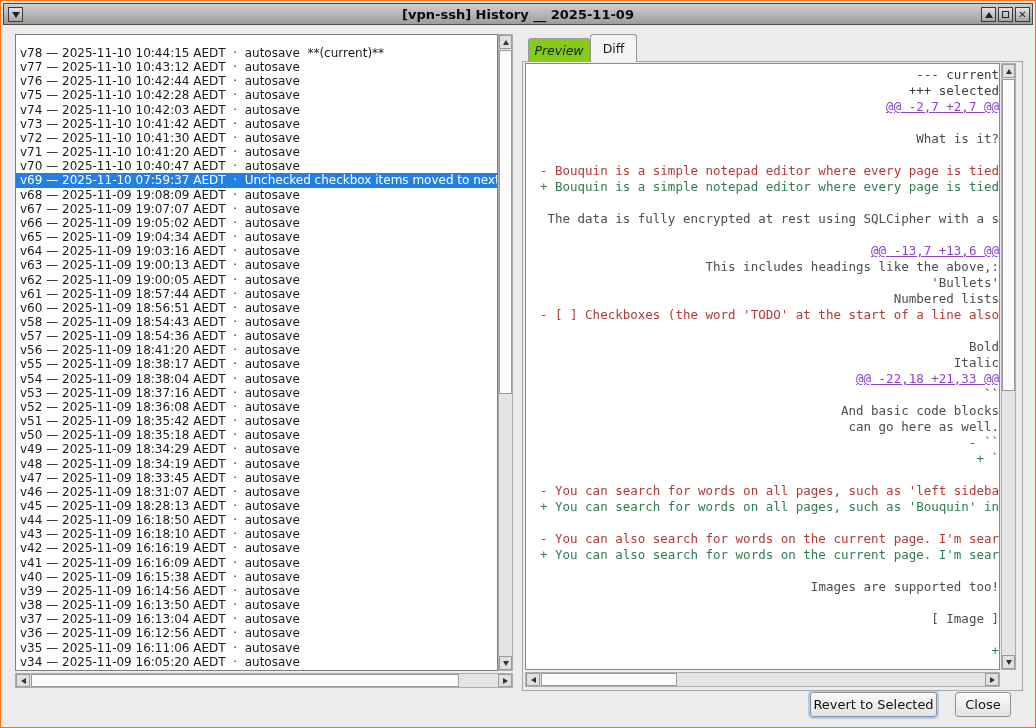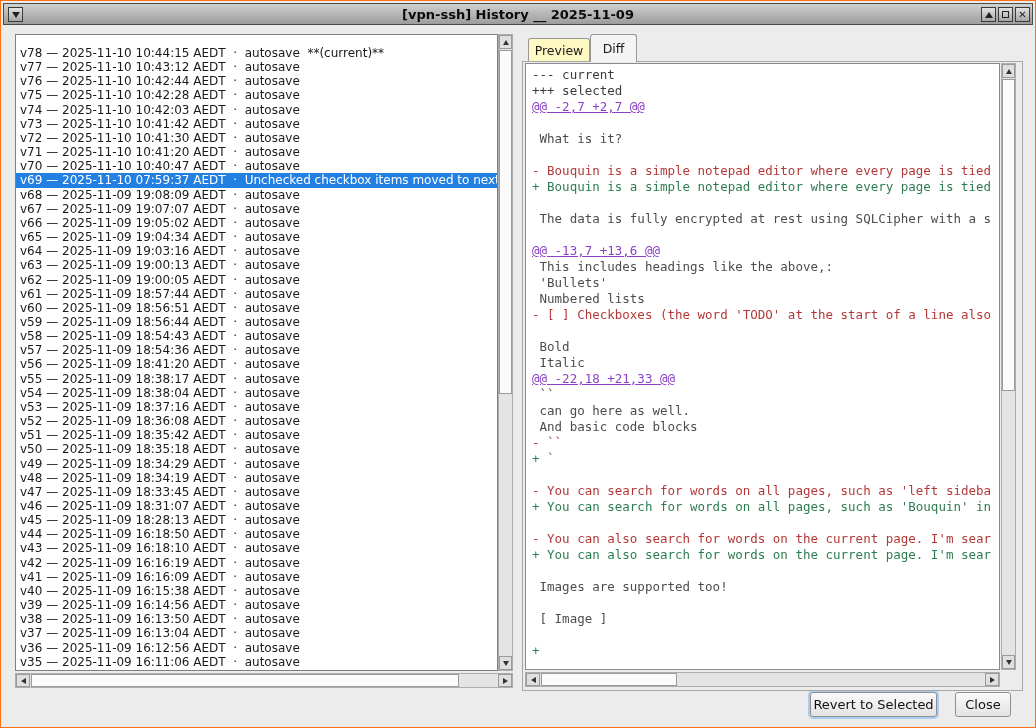--- a/index.html
+++ b/index.html
@@ -50,31 +50,31 @@
   .t-up{width:0;height:0;border-left:3.5px solid transparent;border-right:3.5px solid transparent;border-bottom:5px solid #333;}
   .t-dn{width:0;height:0;border-left:3.5px solid transparent;border-right:3.5px solid transparent;border-top:5px solid #333;}
   .t-lf{width:0;height:0;border-top:3.5px solid transparent;border-bottom:3.5px solid transparent;border-right:5px solid #333;}
   .t-rt{width:0;height:0;border-top:3.5px solid transparent;border-bottom:3.5px solid transparent;border-left:5px solid #333;}
   
   .tab{
     position:absolute;border:1px solid #989898;border-bottom:none;
     border-radius:3px 3px 0 0;font-size:12.5px;color:#1b1b1b;
     display:flex;align-items:center;justify-content:center;
   }
-  .tab-preview{left:527px;top:37px;width:62px;height:24px;background:#fef9c3;}
+  .tab-preview{left:527px;top:37px;width:62px;height:24px;background:#84cc16;font-style:italic;}
   .tab-diff{left:589px;top:33px;width:47px;height:28px;background:#f4f4f4;z-index:3;}
   .pane{
     position:absolute;left:521px;top:60px;width:501px;height:630px;
     background:#ececec;border:1px solid #a6a6a6;z-index:1;
   }
   .difftext{
     position:absolute;left:524px;top:62px;width:475px;height:607px;
     background:#fff;border:1px solid #8a8a8a;overflow:hidden;
     font-family:"DejaVu Sans Mono","Liberation Mono",monospace;
-    font-size:12.5px;line-height:16px;padding:3px 0 0 6px;z-index:2;
+    font-size:12.5px;line-height:16px;padding:3px 0 0 6px;z-index:2;text-align:right;
   }
   .dl{white-space:pre;height:16px;color:#4d4d4d;}
   .dl.meta{color:#3c3c3c;}
   .dl.hunk{color:var(--hunk,#8b42c8);text-decoration:underline;}
   .dl.del{color:var(--del,#b33939);}
   .dl.add{color:var(--add,#2e7d52);}
   
   .btn{
     position:absolute;height:25px;border:1px solid #8f8f8f;border-radius:3px;
     background:linear-gradient(#fafafa,#e3e3e3);
@@ -118,21 +118,20 @@
       <div class="row selected">v69 — 2025-11-10 07:59:37 AEDT  ·  Unchecked checkbox items moved to next</div>
       <div class="row">v68 — 2025-11-09 19:08:09 AEDT  ·  autosave</div>
       <div class="row">v67 — 2025-11-09 19:07:07 AEDT  ·  autosave</div>
       <div class="row">v66 — 2025-11-09 19:05:02 AEDT  ·  autosave</div>
       <div class="row">v65 — 2025-11-09 19:04:34 AEDT  ·  autosave</div>
       <div class="row">v64 — 2025-11-09 19:03:16 AEDT  ·  autosave</div>
       <div class="row">v63 — 2025-11-09 19:00:13 AEDT  ·  autosave</div>
       <div class="row">v62 — 2025-11-09 19:00:05 AEDT  ·  autosave</div>
       <div class="row">v61 — 2025-11-09 18:57:44 AEDT  ·  autosave</div>
       <div class="row">v60 — 2025-11-09 18:56:51 AEDT  ·  autosave</div>
-      <div class="row">v59 — 2025-11-09 18:56:44 AEDT  ·  autosave</div>
       <div class="row">v58 — 2025-11-09 18:54:43 AEDT  ·  autosave</div>
       <div class="row">v57 — 2025-11-09 18:54:36 AEDT  ·  autosave</div>
       <div class="row">v56 — 2025-11-09 18:41:20 AEDT  ·  autosave</div>
       <div class="row">v55 — 2025-11-09 18:38:17 AEDT  ·  autosave</div>
       <div class="row">v54 — 2025-11-09 18:38:04 AEDT  ·  autosave</div>
       <div class="row">v53 — 2025-11-09 18:37:16 AEDT  ·  autosave</div>
       <div class="row">v52 — 2025-11-09 18:36:08 AEDT  ·  autosave</div>
       <div class="row">v51 — 2025-11-09 18:35:42 AEDT  ·  autosave</div>
       <div class="row">v50 — 2025-11-09 18:35:18 AEDT  ·  autosave</div>
       <div class="row">v49 — 2025-11-09 18:34:29 AEDT  ·  autosave</div>
@@ -192,22 +191,22 @@
       <div class="dl hunk">@@ -13,7 +13,6 @@</div>
       <div class="dl ctx"> This includes headings like the above,:</div>
       <div class="dl ctx"> 'Bullets'</div>
       <div class="dl ctx"> Numbered lists</div>
       <div class="dl del">- [ ] Checkboxes (the word 'TODO' at the start of a line also</div>
       <div class="dl ctx">&nbsp;</div>
       <div class="dl ctx"> Bold</div>
       <div class="dl ctx"> Italic</div>
       <div class="dl hunk">@@ -22,18 +21,33 @@</div>
       <div class="dl ctx"> ``</div>
+      <div class="dl ctx"> And basic code blocks</div>
       <div class="dl ctx"> can go here as well.</div>
-      <div class="dl ctx"> And basic code blocks</div>
       <div class="dl del">- ``</div>
       <div class="dl add">+ `</div>
       <div class="dl ctx">&nbsp;</div>
       <div class="dl del">- You can search for words on all pages, such as 'left sideba</div>
       <div class="dl add">+ You can search for words on all pages, such as 'Bouquin' in</div>
       <div class="dl ctx">&nbsp;</div>
       <div class="dl del">- You can also search for words on the current page. I'm sear</div>
       <div class="dl add">+ You can also search for words on the current page. I'm sear</div>
       <div class="dl ctx">&nbsp;</div>
       <div class="dl ctx"> Images are supported too!</div>

